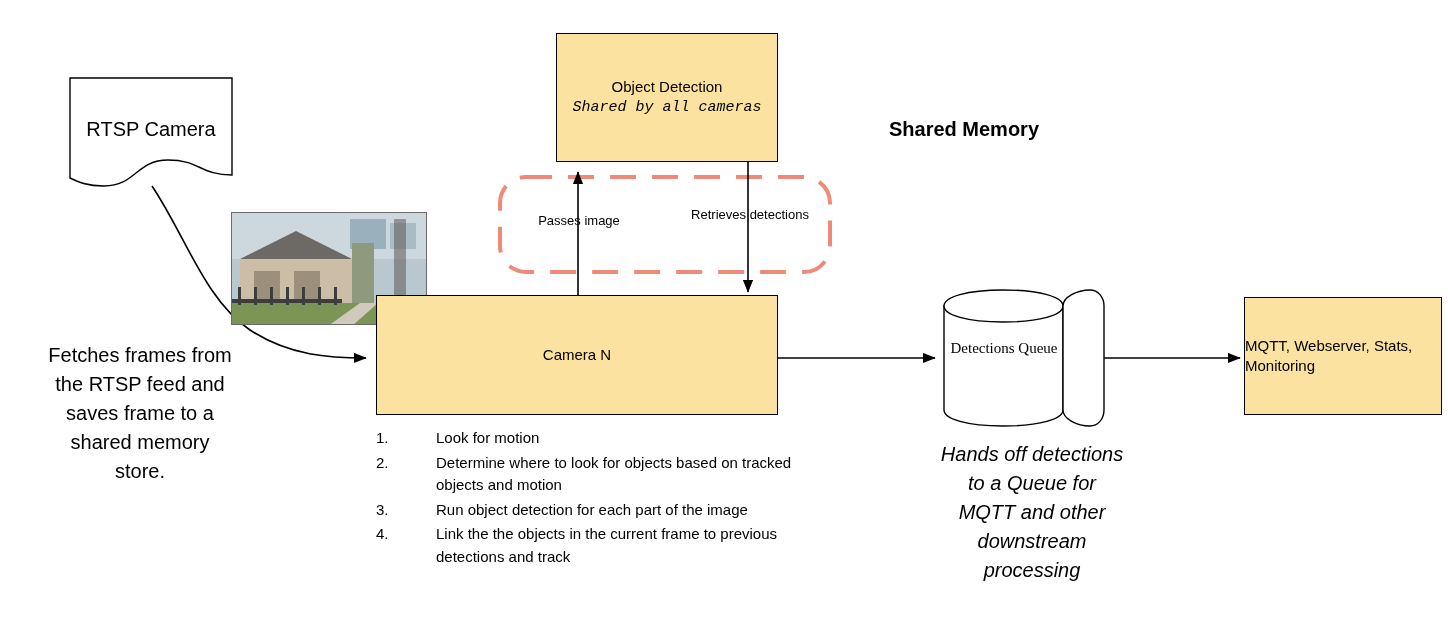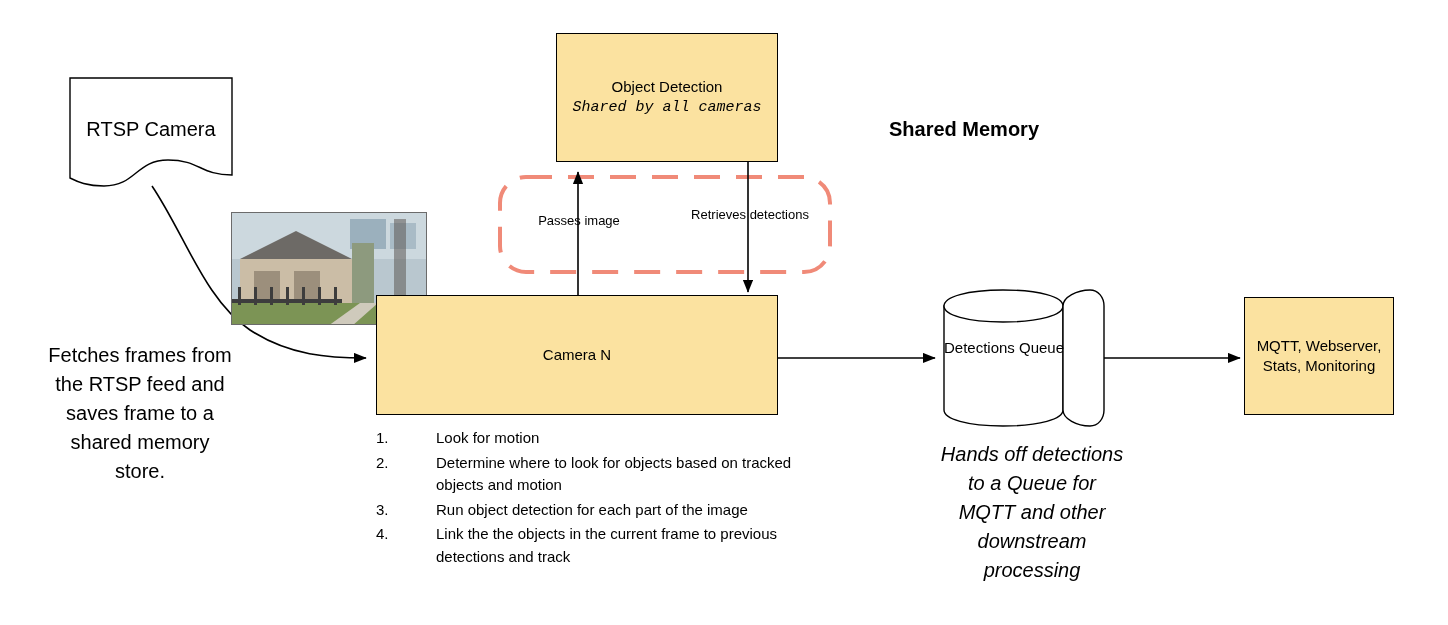--- a/index.html
+++ b/index.html
@@ -20,21 +20,21 @@
   }
   .node {
     position: absolute;
     box-sizing: border-box;
     background: #fbe2a0;
     border: 1px solid #000000;
     display: flex;
     flex-direction: column;
     align-items: center;
     justify-content: center;
-    text-align: center;
+    text-align: left;
     font-size: 15px;
     line-height: 1.35;
   }
   .node .sub {
     font-style: italic;
     font-family: Liberation Mono, monospace;
   }
   .doc-shape {
     position: absolute;
     box-sizing: border-box;
@@ -86,20 +86,21 @@
   }
   .steps .txt {
     flex: 1 1 auto;
   }
   .cyl-label {
     position: absolute;
     text-align: center;
     font-size: 15px;
     line-height: 1.35;
     width: 140px;
+    font-family: Liberation Serif, serif;
   }
   .dashed-label {
     position: absolute;
     font-size: 13px;
     line-height: 1.35;
     text-align: center;
   }
 </style>
 </head>
 <body>
@@ -209,18 +210,18 @@
 
   <div class="cyl-label" style="left:934px; top:338px;">Detections
 Queue</div>
 
   <div class="plain-text" style="left:937px; top:440px; width:190px;font-style:italic;">Hands off detections
 to a Queue for
 MQTT and other
 downstream
 processing</div>
 
-  <div class="node" style="left:1244px; top:297px; width:150px; height:118px;">
+  <div class="node" style="left:1244px; top:297px; width:198px; height:118px;">
     <div>MQTT, Webserver,
 Stats, Monitoring</div>
   </div>
 
 </div>
 
 </body></html>

